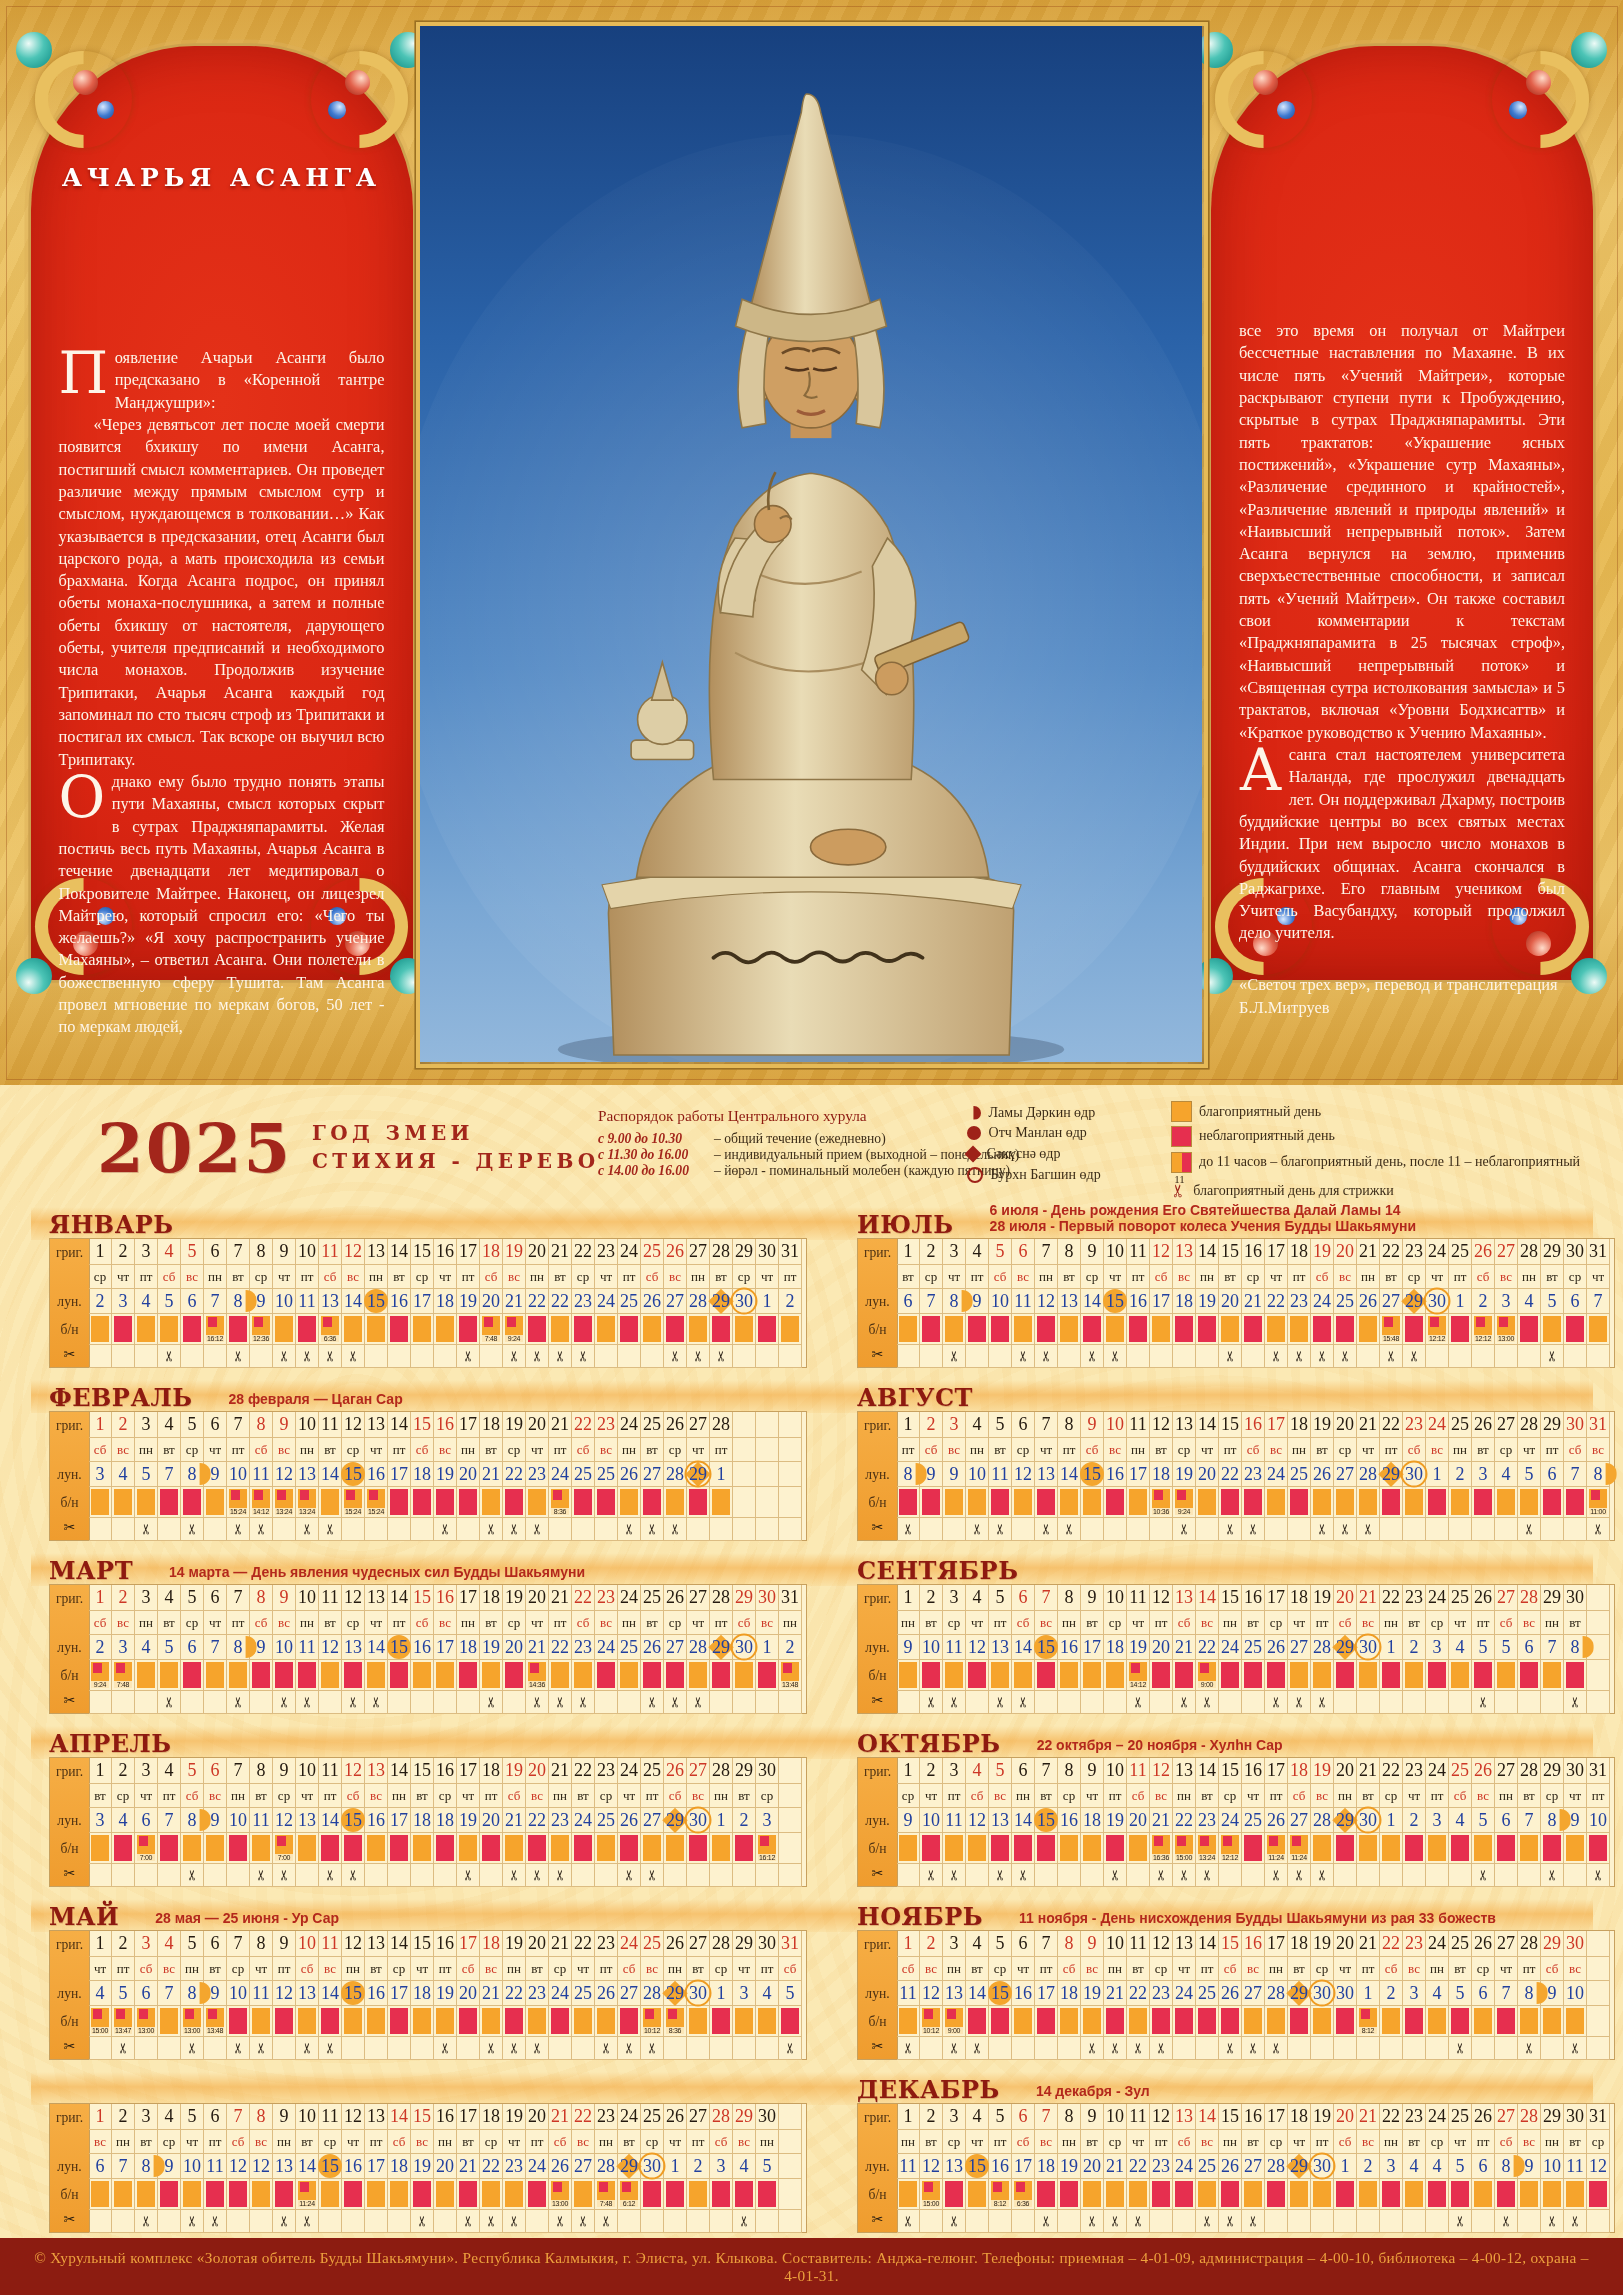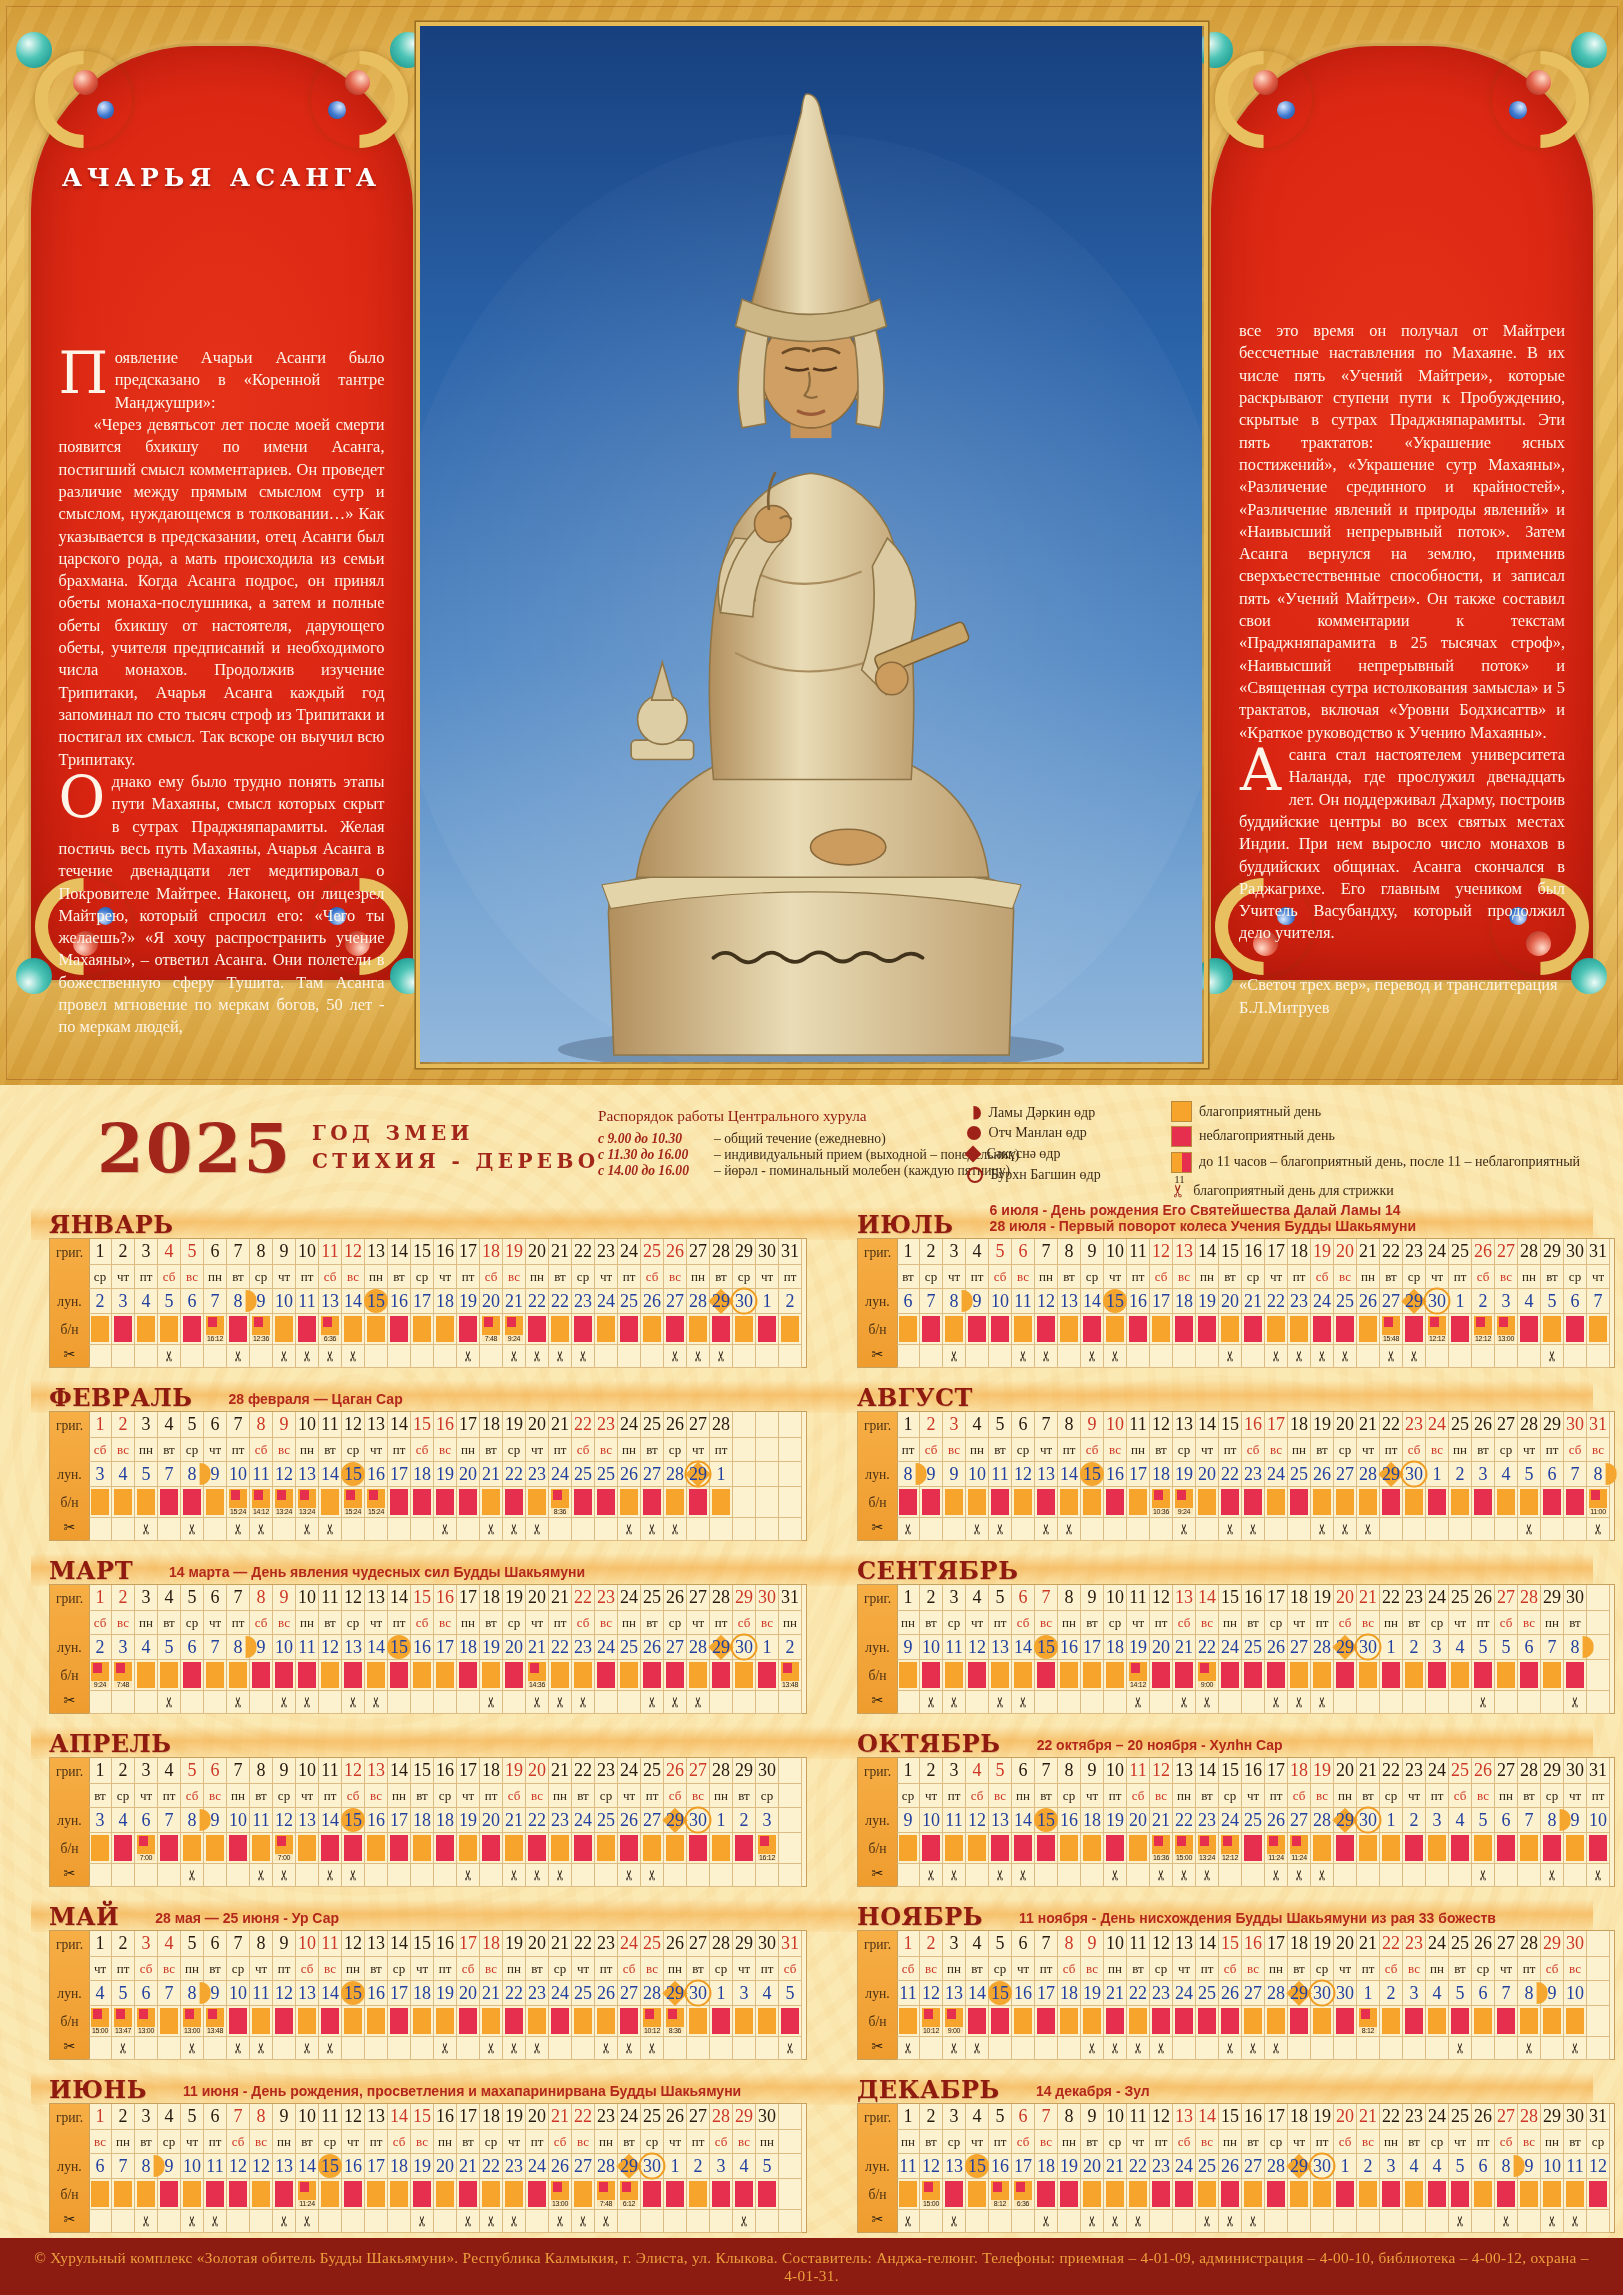--- a/index.html
+++ b/index.html
@@ -2047,26 +2047,20 @@
             <div class="c" style="height: 23px;"></div>
             <div class="c" style="height: 23px;"></div>
             <div class="c" style="height: 23px;"></div>
             <div class="c" style="height: 23px;">
               <span class="scx">✂</span>
             </div>
           </div>
         </div>
       </div>
       <div class="month-block" style="left: 49px; top: 990px;">
-        <div class="m-title">
-          <span class="m-name">ИЮНЬ</span>
-          <div class="m-annot">
-            <div>11 июня - День рождения, просветления и махапаринирвана Будды Шакьямуни</div>
-          </div>
-        </div>
         <div class="m-table">
           <div class="label-strip">
             <div class="lb" style="top: 5.5px;">григ.</div>
             <div class="lb" style="top: 55px;">лун.</div>
             <div class="lb" style="top: 83px;">б/н</div>
             <div class="lb" style="top: 107px;"><span class="scx">✂</span></div>
           </div>
           <div class="mrow" style="top: 0px; height: 26px;">
             <div class="c grig red" style="height: 26px;">1</div>
             <div class="c grig" style="height: 26px;">2</div>

